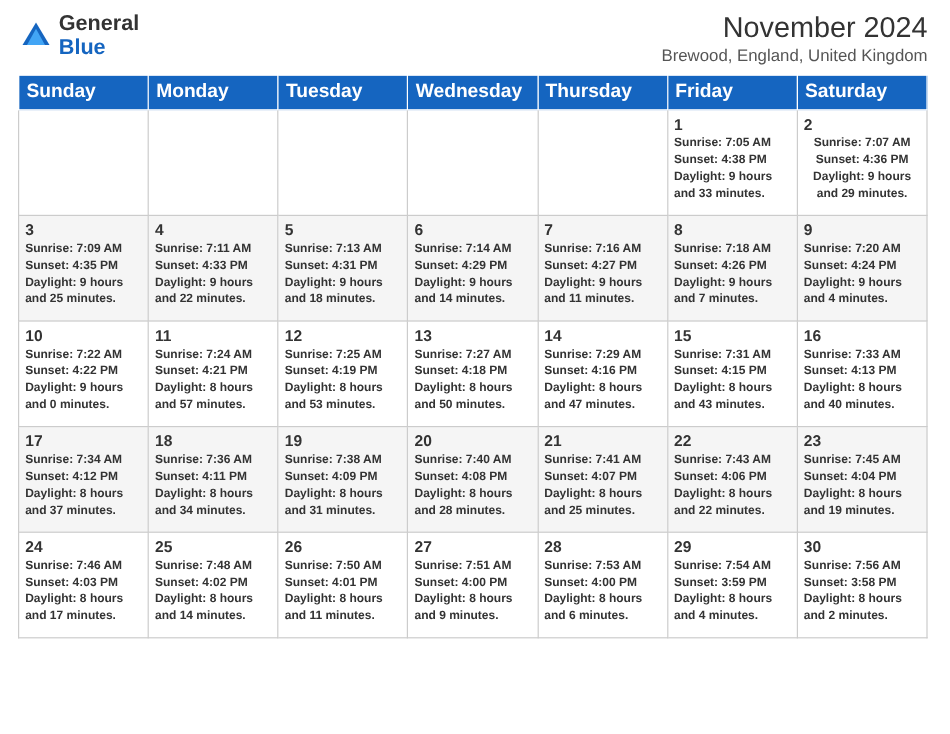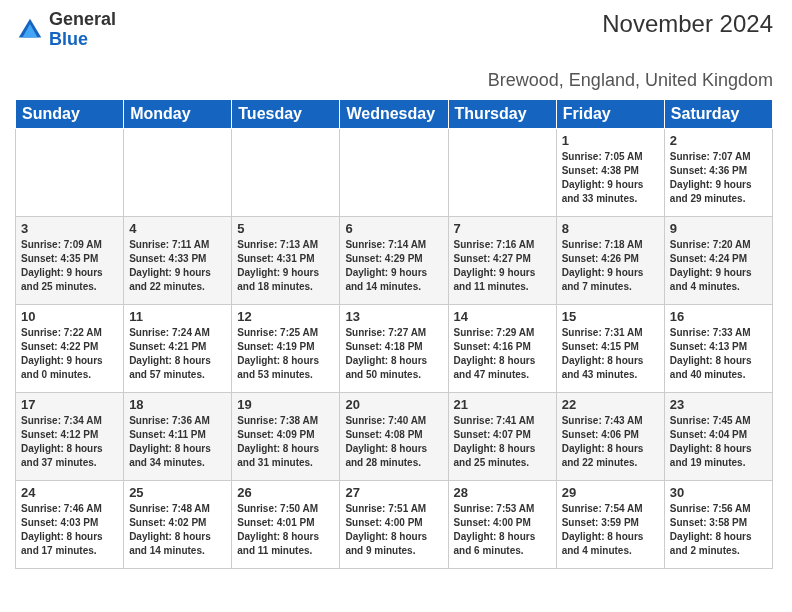--- a/index.html
+++ b/index.html
@@ -5,21 +5,21 @@
     * { box-sizing: border-box; margin: 0; padding: 0; }
     body { font-family: Arial, sans-serif; background: #fff; width: 792px; height: 612px; overflow: hidden; }
     .container { width: 788px; padding: 10px 15px; }
     .header { display: flex; justify-content: space-between; align-items: flex-start; margin-bottom: 8px; }
     .logo { display: flex; align-items: center; }
     .logo-text { font-size: 18px; font-weight: bold; color: #333; line-height: 1.1; }
     .logo-blue { color: #1565c0; }
     .logo-icon { width: 30px; height: 30px; margin-right: 4px; }
     .title-section { text-align: right; }
     .month-title { font-size: 24px; font-weight: normal; color: #333; }
-    .location { font-size: 18px; color: #555; margin-top: 32px; }
+    .location { font-size: 14px; color: #555; }
     table { width: 100%; border-collapse: collapse; table-layout: fixed; }
     thead th { background: #1565c0; color: #fff; text-align: left; padding: 5px 6px; font-size: 16px; font-weight: bold; border: 1px solid #fff; }
     tbody td { border: 1px solid #ccc; vertical-align: top; padding: 4px 5px; font-size: 10.5px; color: #333; height: 88px; background: #fff; }
     tbody tr:nth-child(even) td { background: #f5f5f5; }
     .day-num { font-size: 13px; font-weight: bold; display: block; margin-bottom: 2px; }
     .day-info { font-size: 10px; line-height: 1.4; color: #333; font-weight: bold; }
     .empty { background: #fff !important; }
   </style>
 </head>
 <body>
@@ -63,21 +63,21 @@
           <td class="empty"></td>
           <td>
             <span class="day-num">1</span>
             <div class="day-info" style="white-space: pre-line;">Sunrise: 7:05 AM
 Sunset: 4:38 PM
 Daylight: 9 hours
 and 33 minutes.</div>
           </td>
           <td>
             <span class="day-num">2</span>
-            <div class="day-info" style="white-space: pre-line;">Sunrise: 7:07 AM
+            <div class="day-info" style="white-space: pre-line; text-align: center;">Sunrise: 7:07 AM
 Sunset: 4:36 PM
 Daylight: 9 hours
 and 29 minutes.</div>
           </td>
         </tr>
         <tr>
           <td>
             <span class="day-num">3</span>
             <div class="day-info" style="white-space: pre-line;">Sunrise: 7:09 AM
 Sunset: 4:35 PM

